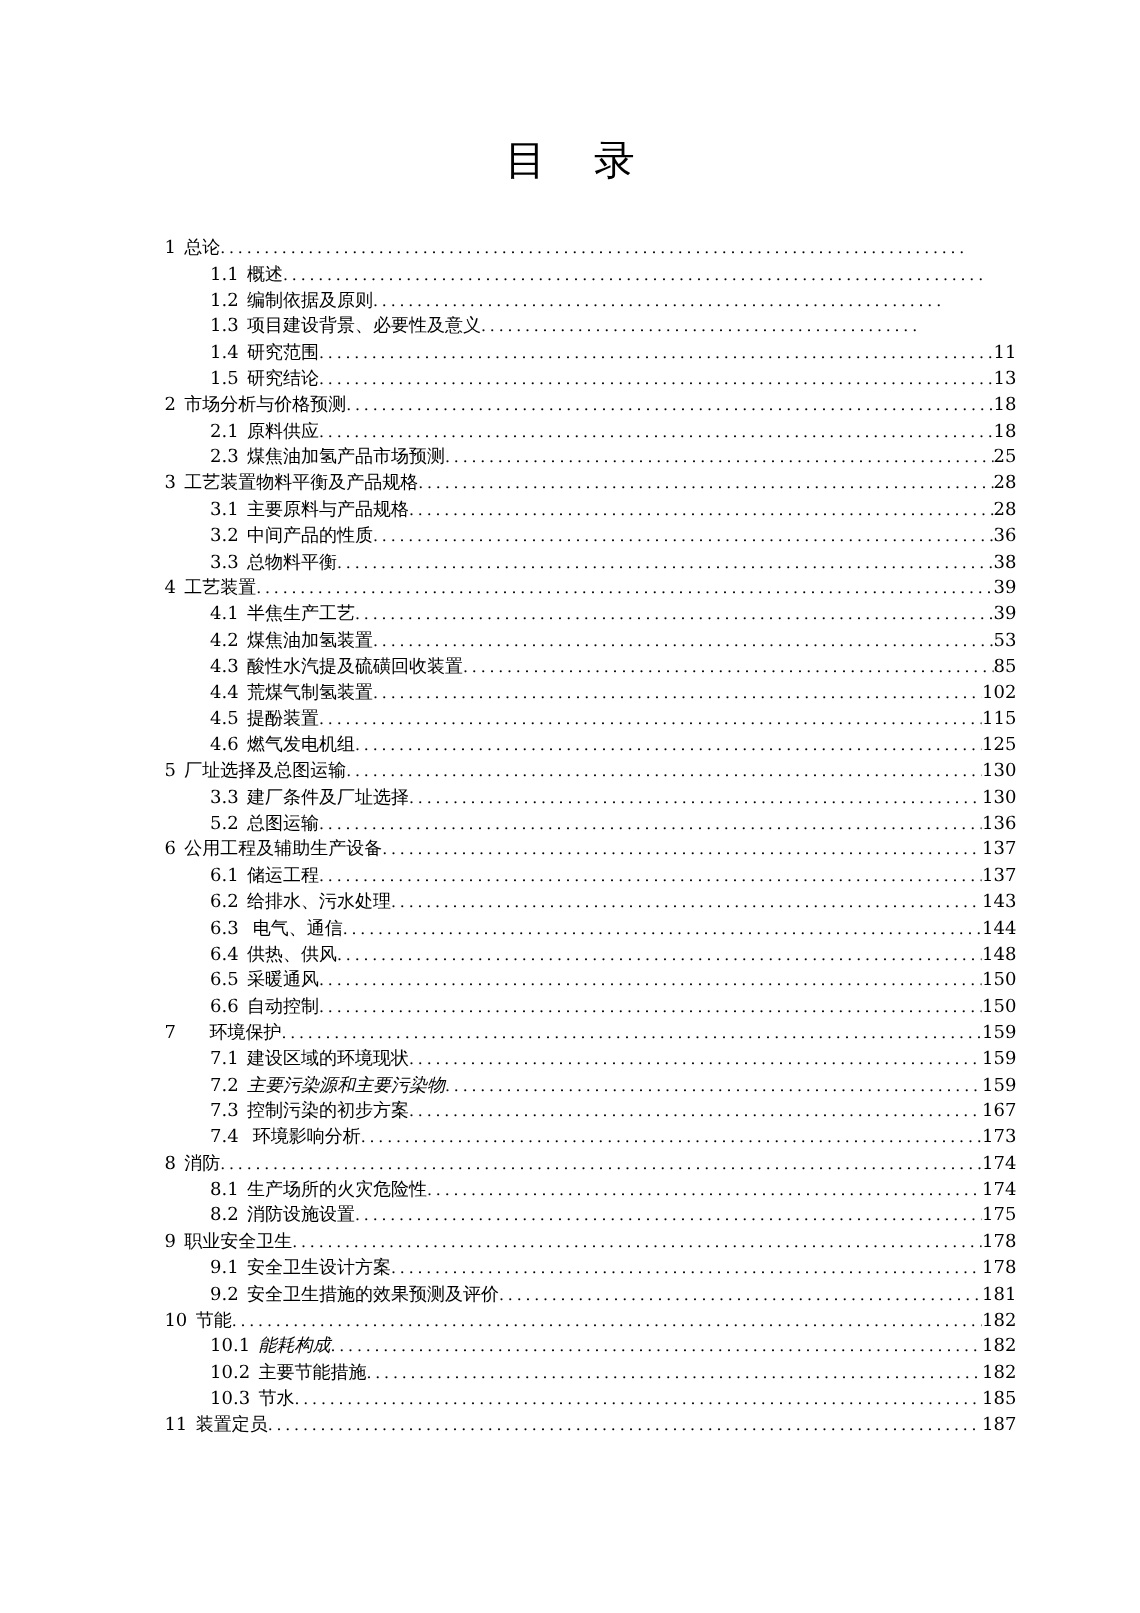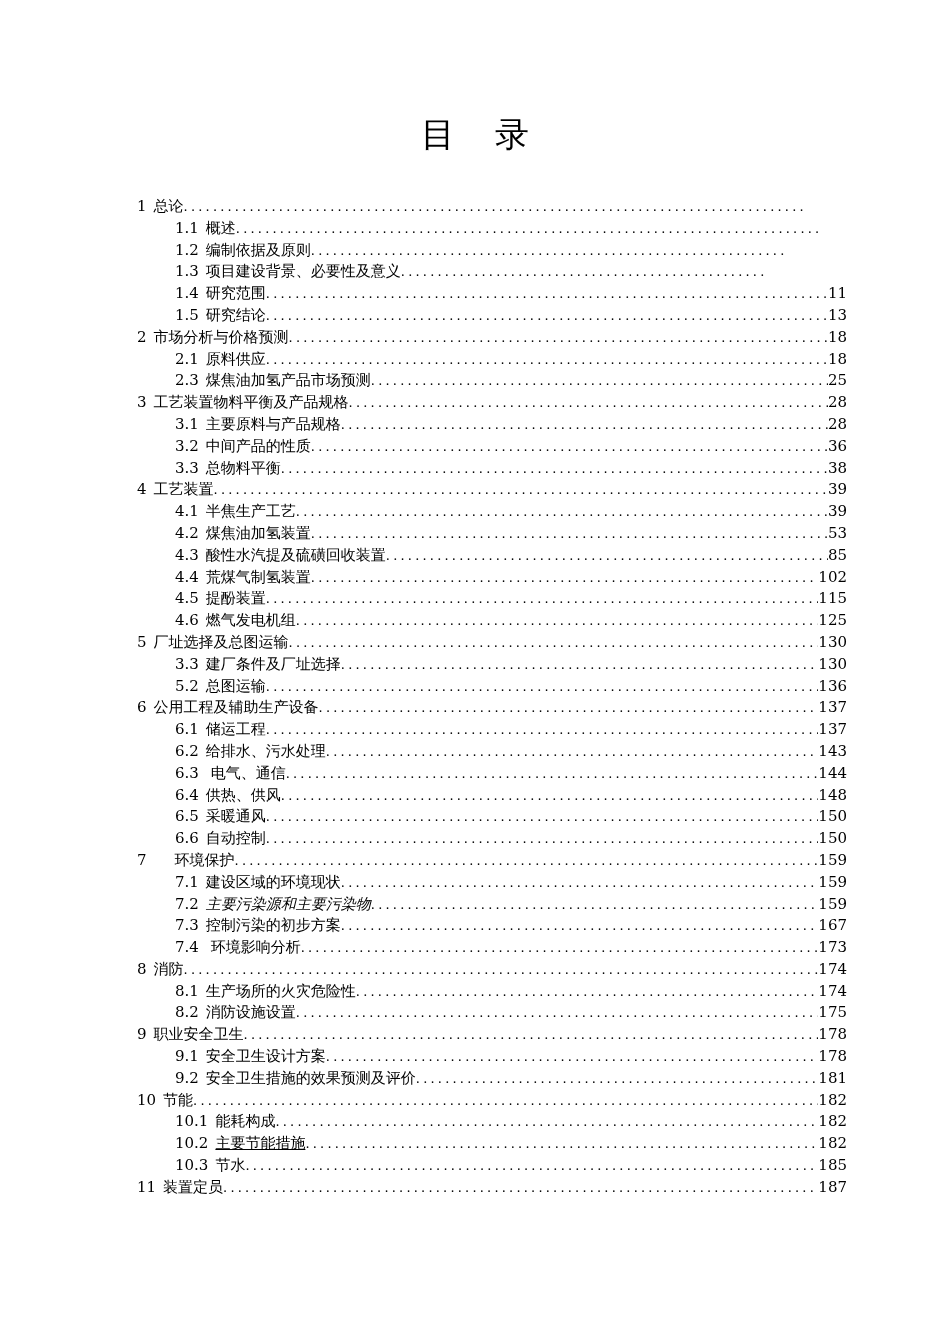--- a/index.html
+++ b/index.html
@@ -270,27 +270,27 @@
       <span class="pg">181</span>
     </div>
     <div class="row">
       <span class="num">10</span>
       <span class="lbl" style="white-space: pre;">节能</span>
       <span class="dots"></span>
       <span class="pg">182</span>
     </div>
     <div class="row sub">
       <span class="num">10.1</span>
-      <span class="lbl" style="white-space: pre;">能耗构成</span>
+      <span class="lbl" style="white-space: pre; font-style: italic;">能耗构成</span>
       <span class="dots"></span>
       <span class="pg">182</span>
     </div>
     <div class="row sub">
       <span class="num">10.2</span>
-      <span class="lbl" style="white-space: pre; text-decoration: underline;">主要节能措施</span>
+      <span class="lbl" style="white-space: pre;">主要节能措施</span>
       <span class="dots"></span>
       <span class="pg">182</span>
     </div>
     <div class="row sub">
       <span class="num">10.3</span>
       <span class="lbl" style="white-space: pre;">节水</span>
       <span class="dots"></span>
       <span class="pg">185</span>
     </div>
     <div class="row">

